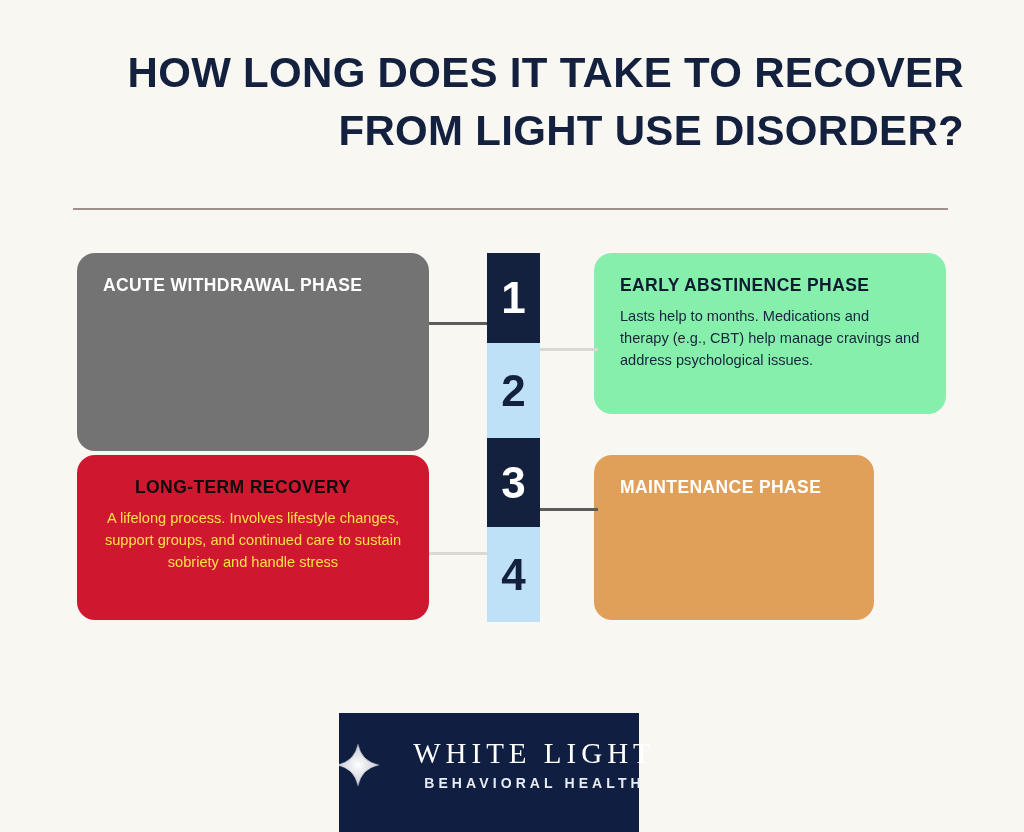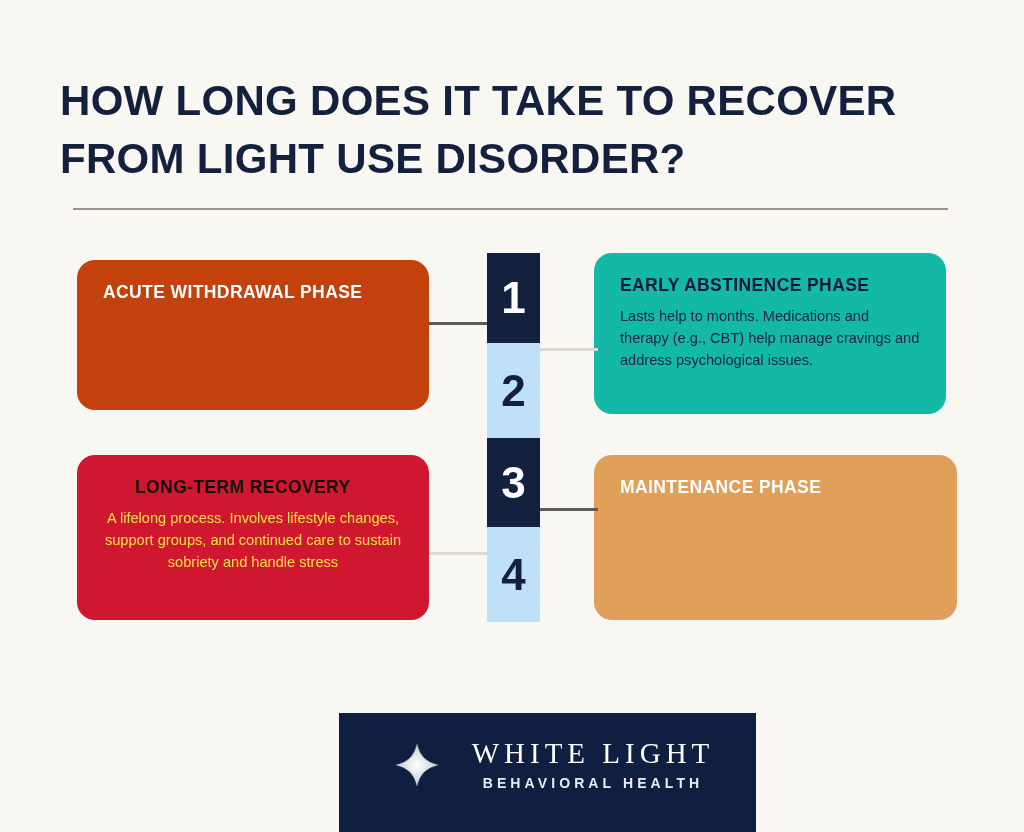--- a/index.html
+++ b/index.html
@@ -15,28 +15,27 @@
     font-family: "Liberation Sans", sans-serif;
     position: relative;
   }
 
   
   .title {
     position: absolute;
     top: 44px;
     left: 60px;
     width: 904px;
-    text-align: left;
+    text-align: right;
     color: #13213f;
     font-family: "Liberation Sans", sans-serif;
     font-weight: bold;
     font-size: 42px;
     line-height: 58px;
     letter-spacing: 0.3px;
-    margin-top: 28px;
   }
 
   
   .divider {
     position: absolute;
     top: 208px;
     left: 73px;
     width: 875px;
     height: 2px;
     background: #8d7f77;
@@ -58,52 +57,52 @@
   }
 
   .card-body {
     font-size: 14.6px;
     line-height: 22px;
     font-weight: 600;
   }
 
   .card-green {
     left: 77px;
-    top: 260px;
+    top: 253px;
     width: 352px;
-    height: 150px;
-    background: #c2410c;
+    height: 198px;
+    background: #737373;
   }
   .card-green .card-title { color: #ffffff; }
   .card-green .card-body  { color: #ffffff; }
 
   .card-blue {
     left: 594px;
     top: 253px;
     width: 352px;
     height: 161px;
-    background: #14b8a6;
+    background: #86efac;
   }
   .card-blue .card-title { color: #0e1b33; }
   .card-blue .card-body  { color: #16243d; font-weight: 500; }
 
   .card-red {
     left: 77px;
     top: 455px;
     width: 352px;
     height: 165px;
     background: #cf172f;
   }
   .card-red .card-title { color: #0d0d0d; margin-left: 32px; }
   .card-red .card-body  { color: #fde047; font-weight: 500; text-align: center; }
 
   .card-orange {
     left: 594px;
     top: 455px;
-    width: 363px;
+    width: 280px;
     height: 165px;
     background: #e1a05a;
   }
   .card-orange .card-title { color: #ffffff; }
   .card-orange .card-body  { color: #ffffff; }
 
   
   .numbers {
     position: absolute;
     left: 487px;
@@ -136,21 +135,21 @@
   .conn-1 { left: 429px; top: 322px; width: 62px; background: #5e5c58; }
   .conn-2 { left: 536px; top: 348px; width: 62px; background: #dcd9d2; }
   .conn-3 { left: 536px; top: 508px; width: 62px; background: #5e5c58; }
   .conn-4 { left: 429px; top: 552px; width: 62px; background: #dcd9d2; }
 
   
   .logo-panel {
     position: absolute;
     left: 339px;
     top: 713px;
-    width: 417px;
+    width: 300px;
     height: 119px;
     background: #101f41;
     display: flex;
     align-items: center;
     justify-content: center;
     gap: 19px;
     padding-bottom: 16px;
   }
   .logo-mark {
     width: 72px;

